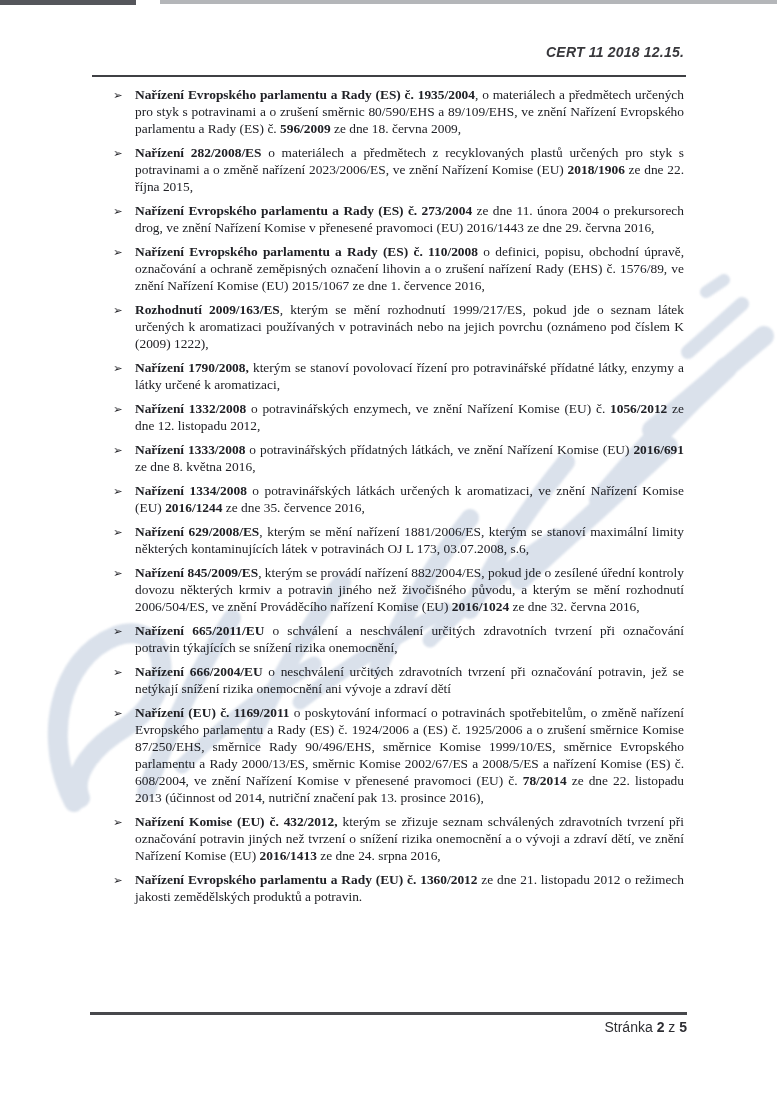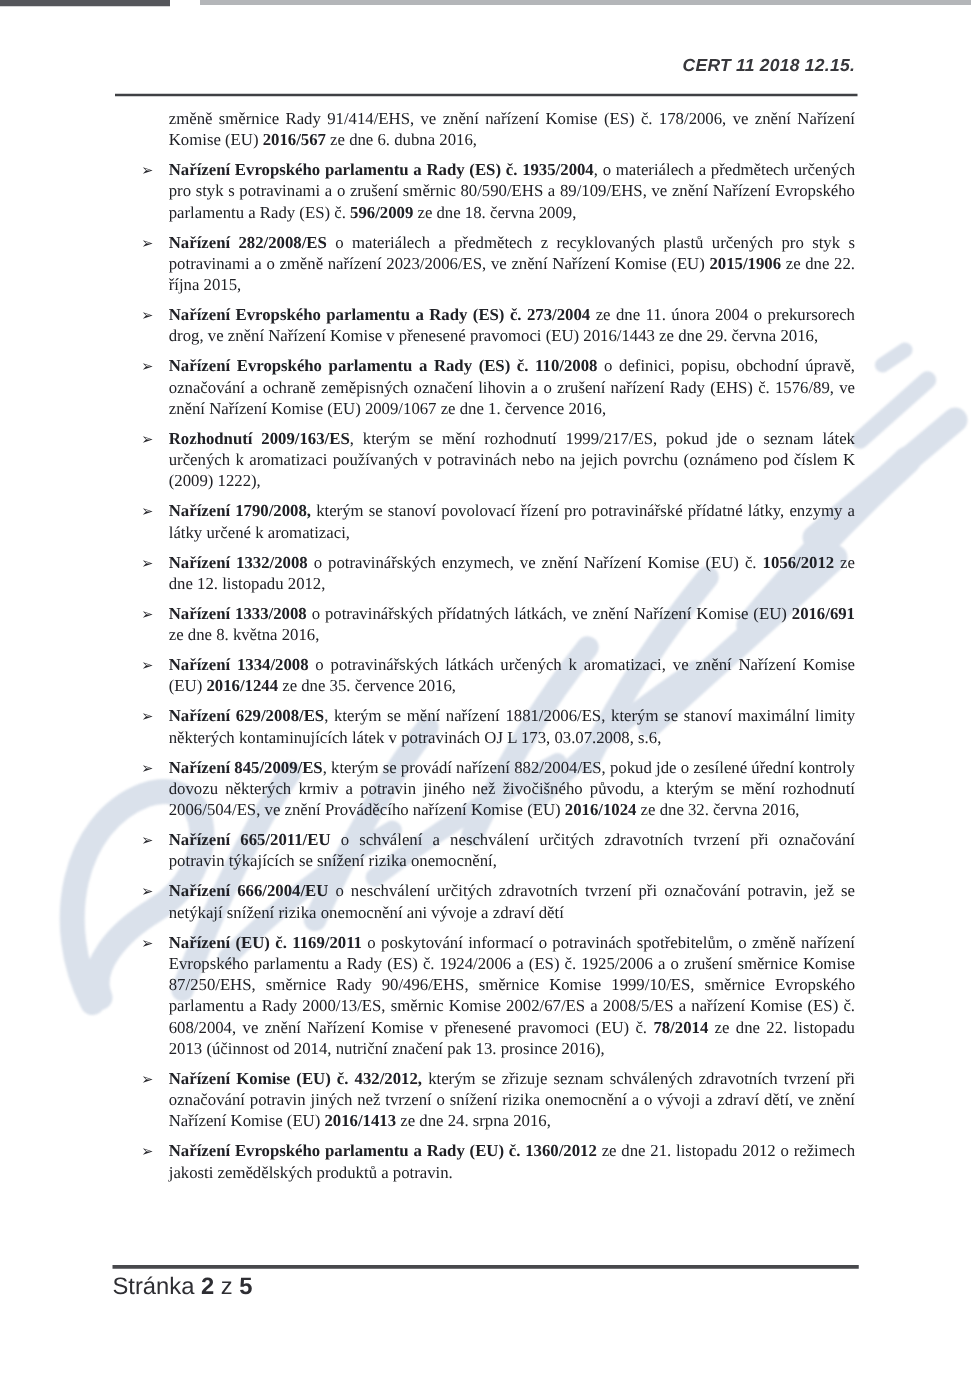--- a/index.html
+++ b/index.html
@@ -26,22 +26,22 @@
     margin:0 0 7px 0;color:#202126;
   }
   .item .marker{
     position:absolute;left:-22px;top:1px;font-size:11.5px;color:#25252a;
     font-family:"DejaVu Sans",sans-serif;
   }
   .item b{font-weight:bold;}
   
   .rule-bottom{position:absolute;left:90px;top:1012px;width:597px;height:2.5px;background:#47484c;z-index:2;}
   .footer-text{
-    position:absolute;left:90px;top:1019px;width:597px;text-align:left;z-index:2;
-    font-family:"Liberation Sans",sans-serif;font-size:19px;color:#2e2e33;
+    position:absolute;left:90px;top:1019px;width:597px;text-align:right;z-index:2;
+    font-family:"Liberation Sans",sans-serif;font-size:14px;color:#2e2e33;
   }
   .footer-text b{font-weight:bold;}
 </style>
 </head>
 <body>
 
 <div class="page">
 
   <div class="scan-edge-left"></div>
   <div class="scan-edge-right"></div>
@@ -61,25 +61,24 @@
       <path d="M652 430 C 690 398 724 370 764 336" stroke-width="20"></path>
       <path d="M688 352 C 706 336 722 322 742 304" stroke-width="14"></path>
       <path d="M706 292 C 712 288 718 284 724 280" stroke-width="12"></path>
     </g>
   </svg>
 
   <div class="doc-code">CERT 11 2018 12.15.</div>
   <div class="rule-top"></div>
 
   <div class="content">
-      <div class="item"><span><span>změně směrnice Rady 91/414/EHS, ve znění nařízení Komise (ES) č. 178/2006, ve znění Nařízení Komise (EU) </span><b>2016/567</b><span> ze dne 6. dubna 2016,</span></span></div>
       <div class="item"><span class="marker">➢</span><span><b>Nařízení Evropského parlamentu a Rady (ES) č. 1935/2004</b><span>, o materiálech a předmětech určených pro styk s potravinami a o zrušení směrnic 80/590/EHS a 89/109/EHS, ve znění Nařízení Evropského parlamentu a Rady (ES) č. </span><b>596/2009</b><span> ze dne 18. června 2009,</span></span></div>
-      <div class="item"><span class="marker">➢</span><span><b>Nařízení 282/2008/ES</b><span> o materiálech a předmětech z recyklovaných plastů určených pro styk s potravinami a o změně nařízení 2023/2006/ES, ve znění Nařízení Komise (EU) </span><b>2015/1906</b><span> ze dne 22. října 2015,</span></span></div>
+      <div class="item"><span class="marker">➢</span><span><b>Nařízení 282/2008/ES</b><span> o materiálech a předmětech z recyklovaných plastů určených pro styk s potravinami a o změně nařízení 2023/2006/ES, ve znění Nařízení Komise (EU) </span><b>2018/1906</b><span> ze dne 22. října 2015,</span></span></div>
       <div class="item"><span class="marker">➢</span><span><b>Nařízení Evropského parlamentu a Rady (ES) č. 273/2004</b><span> ze dne 11. února 2004 o prekursorech drog, ve znění Nařízení Komise v přenesené pravomoci (EU) 2016/1443 ze dne 29. června 2016,</span></span></div>
-      <div class="item"><span class="marker">➢</span><span><b>Nařízení Evropského parlamentu a Rady (ES) č. 110/2008</b><span> o definici, popisu, obchodní úpravě, označování a ochraně zeměpisných označení lihovin a o zrušení nařízení Rady (EHS) č. 1576/89, ve znění Nařízení Komise (EU) 2009/1067 ze dne 1. července 2016,</span></span></div>
+      <div class="item"><span class="marker">➢</span><span><b>Nařízení Evropského parlamentu a Rady (ES) č. 110/2008</b><span> o definici, popisu, obchodní úpravě, označování a ochraně zeměpisných označení lihovin a o zrušení nařízení Rady (EHS) č. 1576/89, ve znění Nařízení Komise (EU) 2015/1067 ze dne 1. července 2016,</span></span></div>
       <div class="item"><span class="marker">➢</span><span><b>Rozhodnutí 2009/163/ES</b><span>, kterým se mění rozhodnutí 1999/217/ES, pokud jde o seznam látek určených k aromatizaci používaných v potravinách nebo na jejich povrchu (oznámeno pod číslem K (2009) 1222),</span></span></div>
       <div class="item"><span class="marker">➢</span><span><b>Nařízení 1790/2008,</b><span> kterým se stanoví povolovací řízení pro potravinářské přídatné látky, enzymy a látky určené k aromatizaci,</span></span></div>
       <div class="item"><span class="marker">➢</span><span><b>Nařízení 1332/2008</b><span> o potravinářských enzymech, ve znění Nařízení Komise (EU) č. </span><b>1056/2012</b><span> ze dne 12. listopadu 2012,</span></span></div>
       <div class="item"><span class="marker">➢</span><span><b>Nařízení 1333/2008</b><span> o potravinářských přídatných látkách, ve znění Nařízení Komise (EU) </span><b>2016/691</b><span> ze dne 8. května 2016,</span></span></div>
       <div class="item"><span class="marker">➢</span><span><b>Nařízení 1334/2008</b><span> o potravinářských látkách určených k aromatizaci, ve znění Nařízení Komise (EU) </span><b>2016/1244</b><span> ze dne 35. července 2016,</span></span></div>
       <div class="item"><span class="marker">➢</span><span><b>Nařízení 629/2008/ES</b><span>, kterým se mění nařízení 1881/2006/ES, kterým se stanoví maximální limity některých kontaminujících látek v potravinách  OJ L 173, 03.07.2008, s.6,</span></span></div>
       <div class="item"><span class="marker">➢</span><span><b>Nařízení 845/2009/ES</b><span>, kterým se provádí nařízení  882/2004/ES, pokud jde o zesílené úřední kontroly dovozu některých krmiv a potravin jiného než živočišného původu, a kterým se mění rozhodnutí 2006/504/ES, ve znění Prováděcího nařízení Komise (EU) </span><b>2016/1024</b><span> ze dne 32. června 2016,</span></span></div>
       <div class="item"><span class="marker">➢</span><span><b>Nařízení 665/2011/EU</b><span> o schválení a neschválení určitých zdravotních tvrzení při označování potravin týkajících se snížení rizika onemocnění,</span></span></div>
       <div class="item"><span class="marker">➢</span><span><b>Nařízení 666/2004/EU</b><span> o neschválení určitých zdravotních tvrzení při označování potravin, jež se netýkají snížení rizika onemocnění ani vývoje a zdraví dětí</span></span></div>
       <div class="item"><span class="marker">➢</span><span><b>Nařízení (EU) č. 1169/2011</b><span>  o poskytování informací o potravinách spotřebitelům, o změně nařízení Evropského parlamentu a Rady (ES) č. 1924/2006 a (ES) č. 1925/2006 a o zrušení směrnice Komise 87/250/EHS, směrnice Rady 90/496/EHS, směrnice Komise 1999/10/ES, směrnice Evropského parlamentu a Rady 2000/13/ES, směrnic Komise 2002/67/ES a 2008/5/ES a nařízení Komise (ES) č. 608/2004, ve znění Nařízení Komise v přenesené pravomoci (EU) č. </span><b>78/2014</b><span> ze dne 22. listopadu 2013 (účinnost od 2014, nutriční značení pak 13. prosince 2016),</span></span></div>

